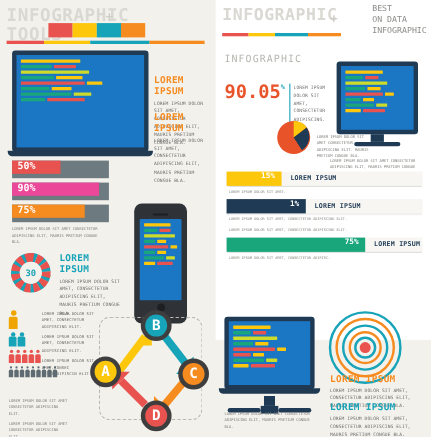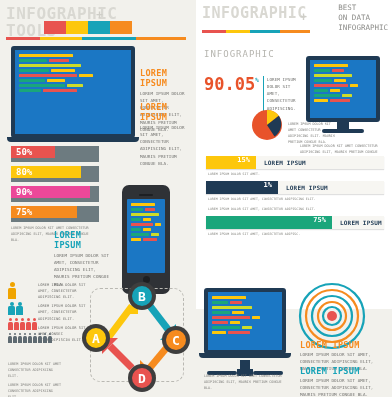--- a/index.html
+++ b/index.html
@@ -189,25 +189,20 @@
       <div class="lorem-b" style="margin-top:2px;">LOREM IPSUM DOLOR SIT AMET, CONSECTETUR ADIPISCING ELIT, MAURIS PRETIUM CONGUE BLA.</div>
     </div>
 
     <div style="position:absolute;left:11px;top:146px;width:88px;">
       <div class="pbar">
         <div class="fill" style="width:50%;background:#e8534f">
             <div class="lbl">50%</div>
           </div>
       </div>
       <div class="pbar">
-        <div class="fill" style="width:80%;background:#fdc70c">
-            <div class="lbl">80%</div>
-          </div>
-      </div>
-      <div class="pbar">
         <div class="fill" style="width:90%;background:#ec4899">
             <div class="lbl">90%</div>
           </div>
       </div>
       <div class="pbar">
         <div class="fill" style="width:75%;background:#f68b1f">
             <div class="lbl">75%</div>
           </div>
       </div>
       <div class="tiny" style="margin-top:3px;width:84px;">LOREM IPSUM DOLOR SIT AMET CONSECTETUR ADIPISCING ELIT, MAURIS PRETIUM CONGUE BLA.</div>
@@ -243,20 +238,31 @@
             <i style="width:8px;background:#cddc2a"></i>
           </div>
         <div class="cl">
             <i style="width:10px;background:#fdc70c"></i>
             <i style="width:14px;background:#e8534f"></i>
           </div>
       </div>
       <div class="phone-home"></div>
     </div>
 
+    <div style="position:absolute;left:8px;top:228px;">
+      <svg width="40" height="40" viewBox="0 0 40 40">
+        <g>
+          <circle cx="20" cy="20" r="14" fill="none" stroke="#17a3b8" stroke-width="8" stroke-dasharray="5.2 2.6" transform="rotate(-90 20 20)"></circle>
+          <circle cx="20" cy="20" r="14" fill="none" stroke="#e8534f" stroke-width="8" stroke-dasharray="5.2 2.6" stroke-dashoffset="-52" transform="rotate(-90 20 20)" pathLength="88"></circle>
+          <circle cx="20" cy="20" r="10" fill="#f2f1ec"></circle>
+        </g>
+      </svg>
+      <div style="position:absolute;left:0;top:0;width:40px;height:40px;display:flex;align-items:center;justify-content:center;
+                  font-family:'DejaVu Sans Mono',monospace;font-weight:bold;font-size:8px;color:#17a3b8;">30</div>
+    </div>
     <div style="position:absolute;left:54px;top:230px;width:56px;">
       <div class="lorem-h" style="color:#17a3b8">LOREM IPSUM</div>
       <div class="lorem-b" style="margin-top:2px;">LOREM IPSUM DOLOR SIT AMET, CONSECTETUR ADIPISCING ELIT, MAURIS PRETIUM CONGUE BLA.</div>
     </div>
 
 
     <div style="position:absolute;left:38px;top:282px;width:48px;">
       <div class="lorem-b" style="font-size:3.6px;">LOREM IPSUM DOLOR SIT AMET, CONSECTETUR ADIPISCING ELIT.</div>
       <div class="lorem-b" style="font-size:3.6px;margin-top:3px;">LOREM IPSUM DOLOR SIT AMET, CONSECTETUR ADIPISCING ELIT.</div>
       <div class="lorem-b" style="font-size:3.6px;margin-top:3px;">LOREM IPSUM DOLOR SIT AMET,CONSEC TETURADIPISCIN ELIT.</div>

